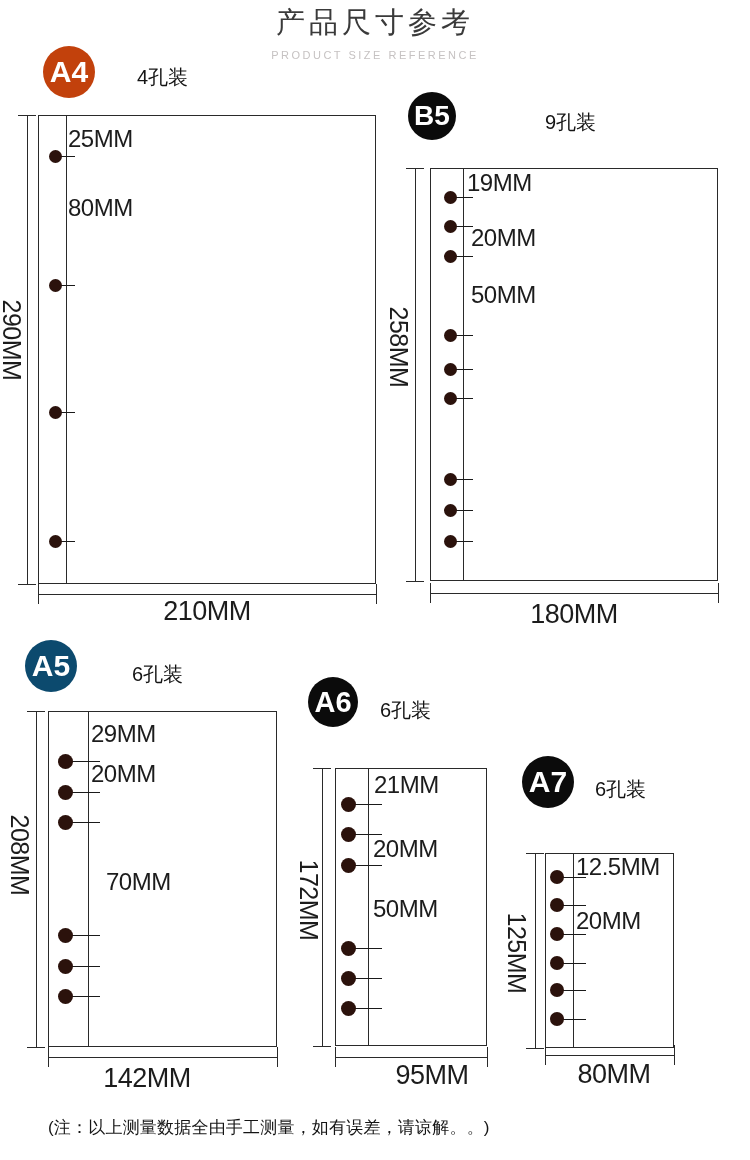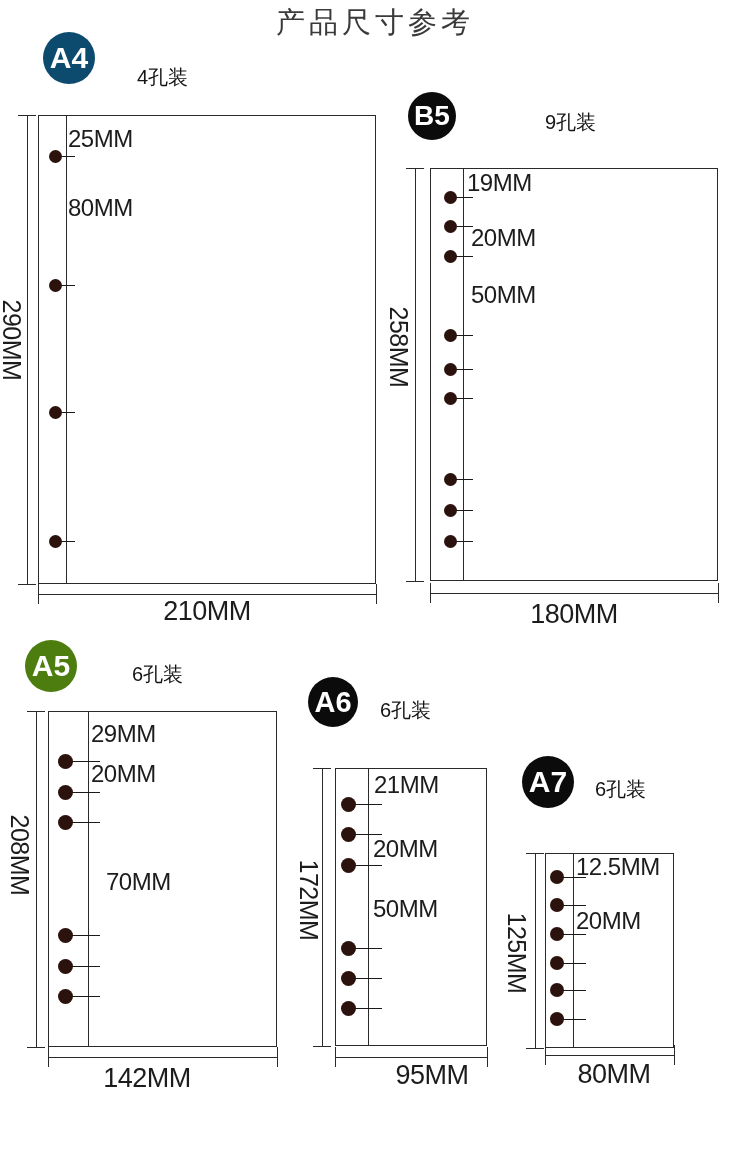--- a/index.html
+++ b/index.html
@@ -32,22 +32,24 @@
   .hole{position:absolute;border-radius:50%;}
   .ann{position:absolute;font-size:24px;line-height:1.08;letter-spacing:-0.5px;white-space:nowrap;color:#1c1c1c;}
   .dim-label-h{position:absolute;font-size:27px;line-height:1.05;letter-spacing:-0.5px;white-space:nowrap;transform:translateX(-50%);color:#1c1c1c;}
   .dim-label-v{position:absolute;font-size:25px;line-height:1;letter-spacing:-0.5px;white-space:nowrap;transform:translate(-50%,-50%) rotate(90deg);color:#1c1c1c;}
 </style>
 </head>
 <body>
 
 <div id="canvas">
   <div class="title">产品尺寸参考</div>
+  <div class="subtitle">PRODUCT SIZE REFERENCE</div>
+  <div class="note">(注：以上测量数据全由手工测量，如有误差，请谅解。。)</div>
 <div class="abs" style="left: 0px; top: 0px;">
-      <div class="badge" style="left: 43px; top: 32px; width: 52px; height: 52px; background: #0c4a6e; color: rgb(255, 255, 255); font-size: 30px;">A4</div>
+      <div class="badge" style="left: 43px; top: 46px; width: 52px; height: 52px; background: #c2410c; color: rgb(255, 255, 255); font-size: 30px;">A4</div>
       <div class="holes-label" style="left: 137px; top: 66px;">4孔装</div>
       <div class="paper" style="left: 38px; top: 115px; width: 338px; height: 469px; border: 1px solid rgb(42, 42, 42);"></div>
       <div class="vline" style="left: 66px; top: 116px; height: 467px; background: rgb(42, 42, 42);"></div>
       <div class="hline" style="left: 55px; top: 156px; width: 20px; background: rgb(26, 26, 26);"></div>
       <div class="hole" style="left: 48.5px; top: 149.5px; width: 13px; height: 13px; background: rgb(43, 18, 12);"></div>
       <div class="hline" style="left: 55px; top: 285px; width: 20px; background: rgb(26, 26, 26);"></div>
       <div class="hole" style="left: 48.5px; top: 278.5px; width: 13px; height: 13px; background: rgb(43, 18, 12);"></div>
       <div class="hline" style="left: 55px; top: 412px; width: 20px; background: rgb(26, 26, 26);"></div>
       <div class="hole" style="left: 48.5px; top: 405.5px; width: 13px; height: 13px; background: rgb(43, 18, 12);"></div>
       <div class="hline" style="left: 55px; top: 541px; width: 20px; background: rgb(26, 26, 26);"></div>
@@ -92,21 +94,21 @@
       <div class="vline" style="left: 415px; top: 168px; height: 413px; background: rgb(42, 42, 42);"></div>
       <div class="hline" style="left: 406px; top: 168px; width: 18px; background: rgb(42, 42, 42);"></div>
       <div class="hline" style="left: 406px; top: 581px; width: 18px; background: rgb(42, 42, 42);"></div>
       <div class="dim-label-v" style="left: 398px; top: 347px;">258MM</div>
       <div class="hline" style="left: 430px; top: 593px; width: 288px; background: rgb(42, 42, 42);"></div>
       <div class="vline" style="left: 430px; top: 583px; height: 20px; background: rgb(42, 42, 42);"></div>
       <div class="vline" style="left: 718px; top: 583px; height: 20px; background: rgb(42, 42, 42);"></div>
       <div class="dim-label-h" style="left: 574px; top: 600px;">180MM</div>
     </div>
     <div class="abs" style="left: 0px; top: 0px;">
-      <div class="badge" style="left: 25px; top: 640px; width: 52px; height: 52px; background: #4d7c0f; color: rgb(255, 255, 255); font-size: 30px;">A5</div>
+      <div class="badge" style="left: 25px; top: 640px; width: 52px; height: 52px; background: #0c4a6e; color: rgb(255, 255, 255); font-size: 30px;">A5</div>
       <div class="holes-label" style="left: 132px; top: 663px;">6孔装</div>
       <div class="paper" style="left: 48px; top: 711px; width: 229px; height: 336px; border: 1px solid rgb(42, 42, 42);"></div>
       <div class="vline" style="left: 88px; top: 712px; height: 334px; background: rgb(42, 42, 42);"></div>
       <div class="hline" style="left: 65px; top: 761px; width: 35px; background: rgb(26, 26, 26);"></div>
       <div class="hole" style="left: 57.5px; top: 753.5px; width: 15px; height: 15px; background: rgb(43, 18, 12);"></div>
       <div class="hline" style="left: 65px; top: 792px; width: 35px; background: rgb(26, 26, 26);"></div>
       <div class="hole" style="left: 57.5px; top: 784.5px; width: 15px; height: 15px; background: rgb(43, 18, 12);"></div>
       <div class="hline" style="left: 65px; top: 822px; width: 35px; background: rgb(26, 26, 26);"></div>
       <div class="hole" style="left: 57.5px; top: 814.5px; width: 15px; height: 15px; background: rgb(43, 18, 12);"></div>
       <div class="hline" style="left: 65px; top: 935px; width: 35px; background: rgb(26, 26, 26);"></div>

